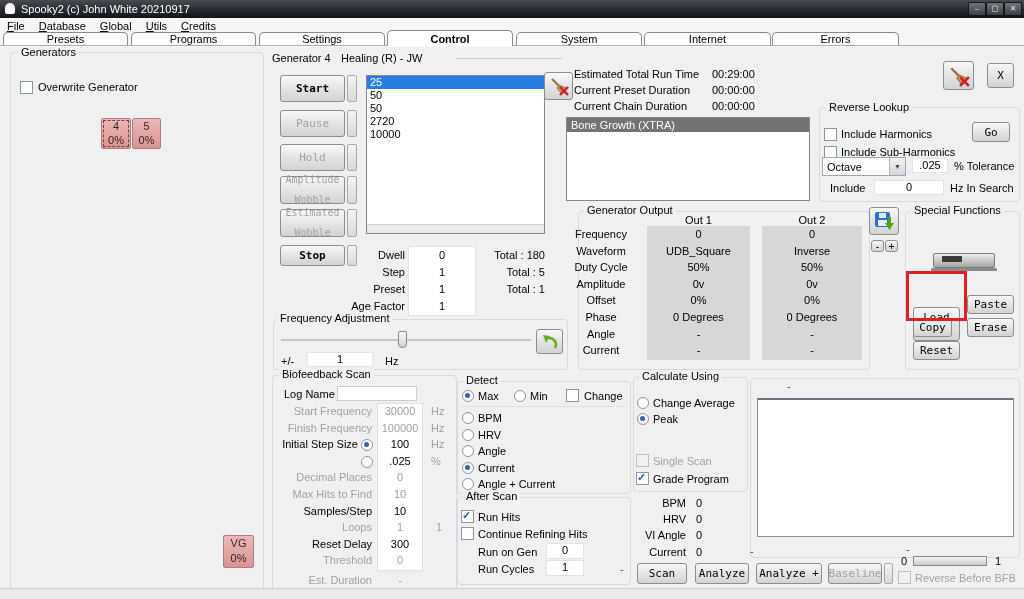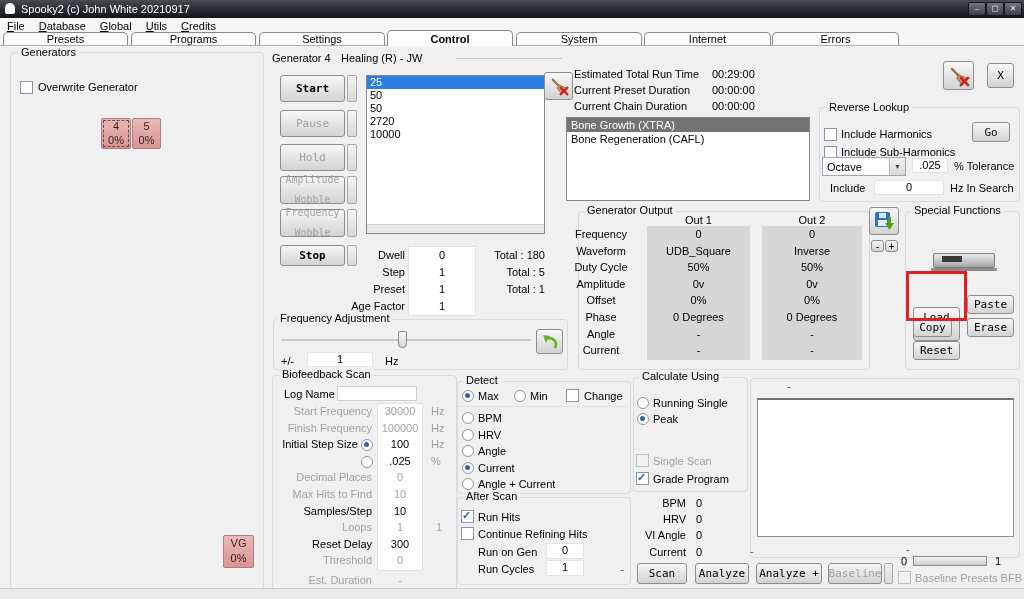--- a/index.html
+++ b/index.html
@@ -101,21 +101,21 @@
 <div class="abs" style="left:456px;top:58px;width:106px;height:1px;background:#c9c9c9"></div>
 
 <div class="btn bold" style="left:280px;top:75px;width:65px;height:27px">Start</div>
 <div class="strip" style="left:347px;top:75px;width:10px;height:27px"></div>
 <div class="btn dis" style="left:280px;top:110px;width:65px;height:27px">Pause</div>
 <div class="strip" style="left:347px;top:110px;width:10px;height:27px"></div>
 <div class="btn dis" style="left:280px;top:144px;width:65px;height:27px">Hold</div>
 <div class="strip" style="left:347px;top:144px;width:10px;height:27px"></div>
 <div class="btn dis two" style="left:280px;top:176px;width:65px;height:28px">Amplitude Wobble</div>
 <div class="strip" style="left:347px;top:176px;width:10px;height:28px"></div>
-<div class="btn dis two" style="left:280px;top:209px;width:65px;height:28px">Frequency Wobble</div>
+<div class="btn dis two" style="left:280px;top:209px;width:65px;height:28px">Estimated Wobble</div>
 <div class="strip" style="left:347px;top:209px;width:10px;height:28px"></div>
 <div class="btn bold" style="left:280px;top:245px;width:65px;height:21px">Stop</div>
 <div class="strip" style="left:347px;top:245px;width:10px;height:21px"></div>
 
 <div class="listbox" style="left:366px;top:75px;width:179px;height:159px">
   <div class="li sel">25</div>
   <div class="li">50</div>
   <div class="li">50</div>
   <div class="li">2720</div>
   <div class="li">10000</div>
@@ -134,21 +134,20 @@
 
 <div class="lbl" style="left:574px;top:68px">Estimated Total Run Time</div>
 <div class="lbl" style="left:712px;top:68px">00:29:00</div>
 <div class="lbl" style="left:574px;top:84px">Current Preset Duration</div>
 <div class="lbl" style="left:712px;top:84px">00:00:00</div>
 <div class="lbl" style="left:574px;top:100px">Current Chain Duration</div>
 <div class="lbl" style="left:712px;top:100px">00:00:00</div>
 
 <div class="listbox" style="left:566px;top:117px;width:244px;height:84px">
   <div class="li14 sel">Bone Growth (XTRA)</div>
-  <div class="li14">Bone Regeneration (CAFL)</div>
 </div>
 
 <div class="grp" style="left:819px;top:107px;width:199px;height:93px"></div>
 <div class="grp-label" style="left:826px;top:102px">Reverse Lookup</div>
 <div class="cb" style="left:824px;top:128px"></div>
 <div class="lbl" style="left:841px;top:128px">Include Harmonics</div>
 <div class="btn" style="left:972px;top:122px;width:38px;height:20px">Go</div>
 <div class="cb" style="left:824px;top:146px"></div>
 <div class="lbl" style="left:841px;top:146px">Include Sub-Harmonics</div>
 <div class="abs" style="left:822px;top:157px;width:84px;height:19px;background:#fff;border:1px solid #9aa8b5;box-sizing:border-box">
@@ -338,21 +337,21 @@
 <div class="lbl" style="left:478px;top:528px">Continue Refining Hits</div>
 <div class="lbl" style="left:478px;top:546px">Run on Gen</div>
 <div class="field c" style="left:546px;top:543px;width:38px;height:16px">0</div>
 <div class="lbl" style="left:478px;top:563px">Run Cycles</div>
 <div class="field c" style="left:546px;top:560px;width:38px;height:16px">1</div>
 <div class="dash" style="left:620px;top:563px">-</div>
 
 <div class="grp" style="left:633px;top:377px;width:113px;height:113px"></div>
 <div class="grp-label" style="left:639px;top:371px">Calculate Using</div>
 <div class="rb" style="left:637px;top:397px"></div>
-<div class="lbl" style="left:653px;top:397px">Running Single</div>
+<div class="lbl" style="left:653px;top:397px">Change Average</div>
 <div class="rb on" style="left:637px;top:413px"></div>
 <div class="lbl" style="left:653px;top:413px">Peak</div>
 <div class="cb dis" style="left:636px;top:454px"></div>
 <div class="lbl dis-t" style="left:653px;top:455px">Single Scan</div>
 <div class="cb on" style="left:636px;top:472px"></div>
 <div class="lbl" style="left:653px;top:473px">Grade Program</div>
 
 <div class="lbl r" style="left:626px;top:497px;width:60px">BPM</div>
 <div class="lbl" style="left:696px;top:497px">0</div>
 <div class="lbl r" style="left:626px;top:513px;width:60px">HRV</div>
@@ -370,16 +369,16 @@
 
 <div class="grp" style="left:750px;top:378px;width:268px;height:178px"></div>
 <div class="dash" style="left:787px;top:380px">-</div>
 <div class="abs" style="left:757px;top:398px;width:257px;height:139px;background:#fff;border:1px solid #8f8f8f;border-top:2px solid #6d747b;box-sizing:border-box"></div>
 <div class="dash" style="left:750px;top:545px">-</div>
 <div class="dash" style="left:906px;top:543px">-</div>
 <div class="lbl" style="left:901px;top:555px">0</div>
 <div class="abs" style="left:913px;top:556px;width:74px;height:10px;background:linear-gradient(#f2f2f2,#c9cec9);border:1px solid #8a8a8a;box-sizing:border-box"></div>
 <div class="lbl" style="left:995px;top:555px">1</div>
 <div class="cb dis" style="left:898px;top:571px"></div>
-<div class="lbl dis-t" style="left:915px;top:572px">Baseline Presets BFB</div>
+<div class="lbl dis-t" style="left:915px;top:572px">Reverse Before BFB</div>
 
 <div class="abs" style="left:0;top:588px;width:1024px;height:1px;background:#cfcfcf"></div>
 <div class="abs" style="left:0;top:589px;width:1024px;height:10px;background:#eaeaea"></div>
 
 </body></html>

